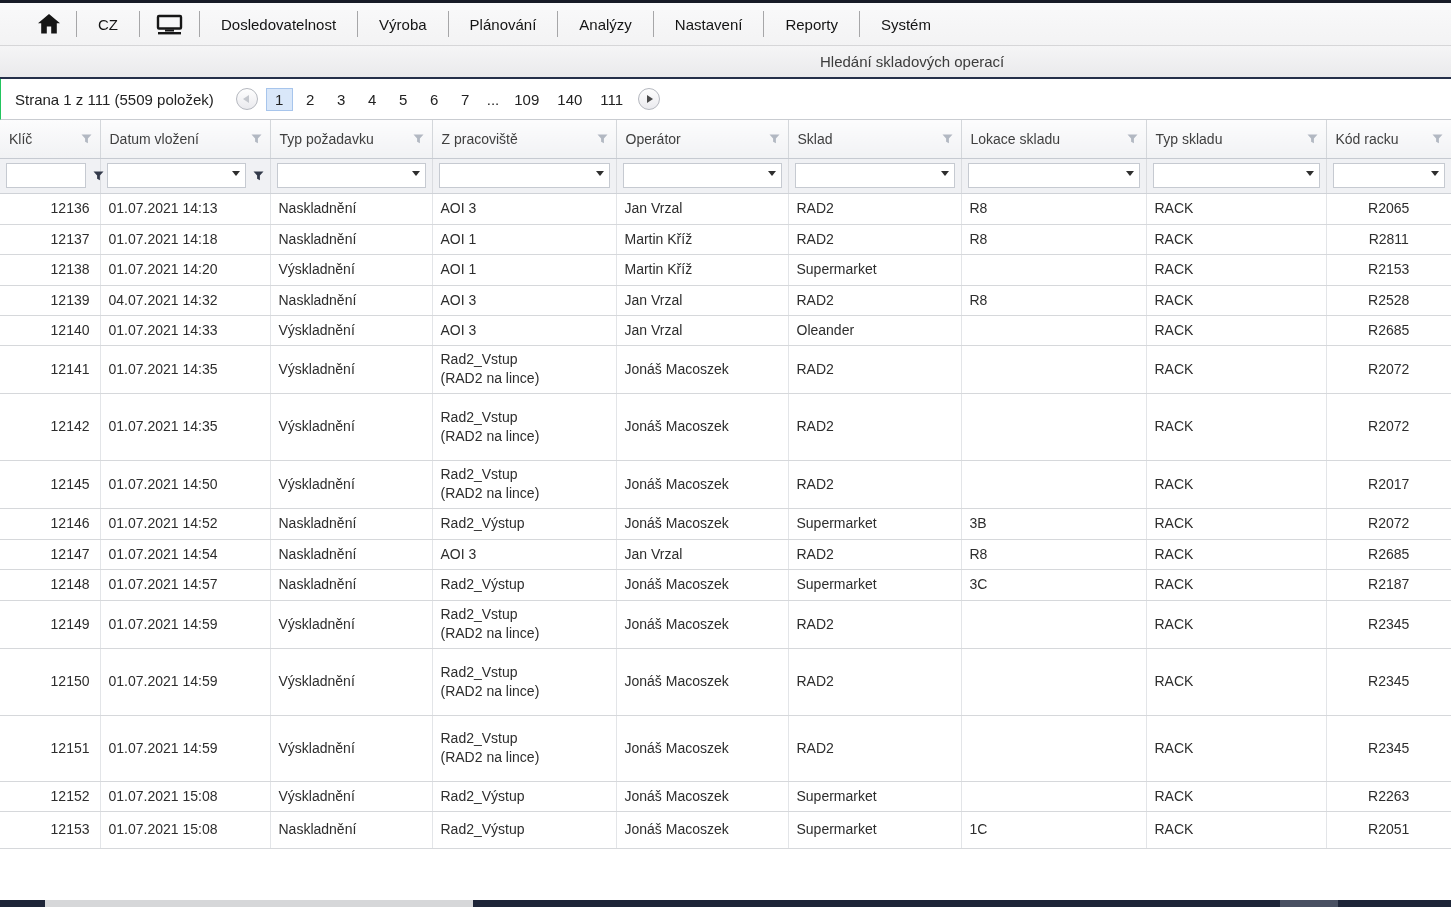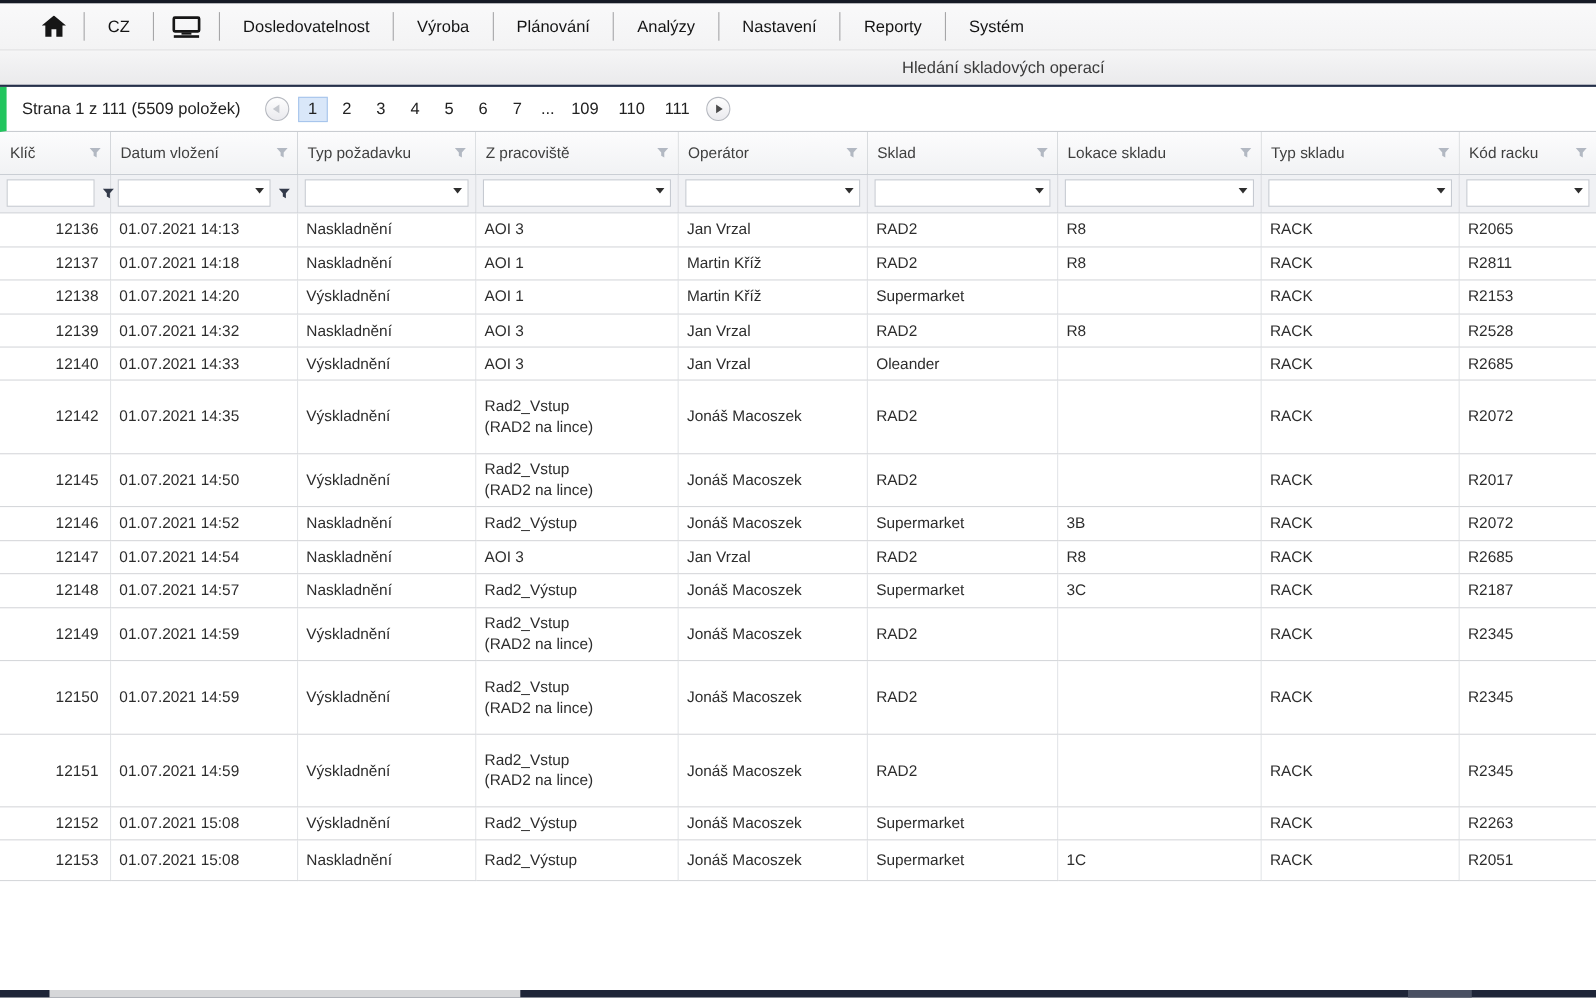--- a/index.html
+++ b/index.html
@@ -16,21 +16,21 @@
   .nav-item{font-size:15px;color:#141414;padding:0 21px;cursor:pointer;white-space:nowrap;}
   .nav-icon{padding:0 16px;display:flex;align-items:center;cursor:pointer;}
   .nav-sep{width:1px;height:26px;background:#a6a6a8;}
   
   .titlebar{height:31px;background:linear-gradient(#f5f5f6,#eaeaec);border-bottom:2px solid #25304a;position:relative;}
   .title{position:absolute;left:820px;top:7px;font-size:15px;color:#3b3b3b;}
   
   .pager{
     height:40px;background:#fff;border-bottom:1px solid #c9ccd1;
     display:flex;align-items:center;padding-left:14px;font-size:15px;color:#222;
-    border-left:6px solid #22c55e;
+    border-left:1px solid #22c55e;
   }
   .pager-status{margin-right:16px;}
   .pbtn{min-width:13px;text-align:center;padding:2px 6px;margin:0 2px;cursor:pointer;color:#222;border:1px solid transparent;}
   .pbtn.current{background:#d9e7f9;border:1px solid #a7c5ec;cursor:default;}
   .pellipsis{margin:0 6px;color:#222;}
   .circle{
     width:20px;height:20px;border-radius:50%;border:1px solid #b5b8bf;flex:0 0 auto;
     background:linear-gradient(#fefefe,#eaeaee);display:flex;align-items:center;justify-content:center;
     margin:0 6px;cursor:pointer;
   }
@@ -58,21 +58,21 @@
     width:70px;height:23px;border:1px solid #c6cad1;background:#fff;outline:none;
     padding:0 4px;font:13px "Liberation Sans",sans-serif;
   }
   .fcombo{flex:1;height:23px;border:1px solid #c6cad1;background:#fff;position:relative;cursor:pointer;}
   .caret{position:absolute;right:5px;top:7px;width:0;height:0;border-left:4px solid transparent;border-right:4px solid transparent;border-top:5px solid #2e2e2e;}
   .fbtn{display:flex;cursor:pointer;flex:0 0 auto;}
   td.bcell{
     font-size:14px;color:#2d2d2d;border-bottom:1px solid #d6d8db;border-right:1px solid #e3e5e8;
     padding:2px 8px;vertical-align:middle;overflow:hidden;line-height:19px;background:#fff;
   }
-  td.bcell:last-child{border-right:none;}
+  td.bcell:last-child{border-right:none;text-align:center;}
   td.bcell.num{text-align:right;padding-right:10px;}
   td.bcell.wrapcol{padding-right:56px;}
   
   .hscroll{position:absolute;left:0;bottom:0;width:1451px;height:7px;background:#1e2538;}
   .hthumb{position:absolute;left:45px;top:0;height:7px;width:428px;background:#d6d7d9;cursor:pointer;}
   .hthumb2{position:absolute;left:1280px;top:0;height:7px;width:58px;background:#495062;cursor:pointer;}
 </style>
 </head>
 <body>
 
@@ -120,21 +120,21 @@
   <span id="pages" style="display:flex;align-items:center;">
       <span class="pbtn current">1</span>
       <span class="pbtn">2</span>
       <span class="pbtn">3</span>
       <span class="pbtn">4</span>
       <span class="pbtn">5</span>
       <span class="pbtn">6</span>
       <span class="pbtn">7</span>
       <span class="pellipsis">...</span>
       <span class="pbtn">109</span>
-      <span class="pbtn">110</span>
+      <span class="pbtn">140</span>
       <span class="pbtn">111</span>
     </span>
   <span class="circle">
       <span class="tri right"></span>
     </span>
 </div>
 
 <table class="grid">
   <colgroup id="cols">
       <col style="width: 100px;">
@@ -298,39 +298,50 @@
         <td class="bcell">Výskladnění</td>
         <td class="bcell wrapcol">AOI 1</td>
         <td class="bcell">Martin Kříž</td>
         <td class="bcell">Supermarket</td>
         <td class="bcell"></td>
         <td class="bcell">RACK</td>
         <td class="bcell">R2153</td>
       </tr>
       <tr style="height: 30px;">
         <td class="bcell num">12139</td>
-        <td class="bcell">01.07.2021 14:32</td>
+        <td class="bcell">04.07.2021 14:32</td>
         <td class="bcell">Naskladnění</td>
         <td class="bcell wrapcol">AOI 3</td>
         <td class="bcell">Jan Vrzal</td>
         <td class="bcell">RAD2</td>
         <td class="bcell">R8</td>
         <td class="bcell">RACK</td>
         <td class="bcell">R2528</td>
       </tr>
       <tr style="height: 30px;">
         <td class="bcell num">12140</td>
         <td class="bcell">01.07.2021 14:33</td>
         <td class="bcell">Výskladnění</td>
         <td class="bcell wrapcol">AOI 3</td>
         <td class="bcell">Jan Vrzal</td>
         <td class="bcell">Oleander</td>
         <td class="bcell"></td>
         <td class="bcell">RACK</td>
         <td class="bcell">R2685</td>
+      </tr>
+      <tr style="height: 48px;">
+        <td class="bcell num">12141</td>
+        <td class="bcell">01.07.2021 14:35</td>
+        <td class="bcell">Výskladnění</td>
+        <td class="bcell wrapcol">Rad2_Vstup (RAD2 na lince)</td>
+        <td class="bcell">Jonáš Macoszek</td>
+        <td class="bcell">RAD2</td>
+        <td class="bcell"></td>
+        <td class="bcell">RACK</td>
+        <td class="bcell">R2072</td>
       </tr>
       <tr style="height: 67px;">
         <td class="bcell num">12142</td>
         <td class="bcell">01.07.2021 14:35</td>
         <td class="bcell">Výskladnění</td>
         <td class="bcell wrapcol">Rad2_Vstup (RAD2 na lince)</td>
         <td class="bcell">Jonáš Macoszek</td>
         <td class="bcell">RAD2</td>
         <td class="bcell"></td>
         <td class="bcell">RACK</td>

